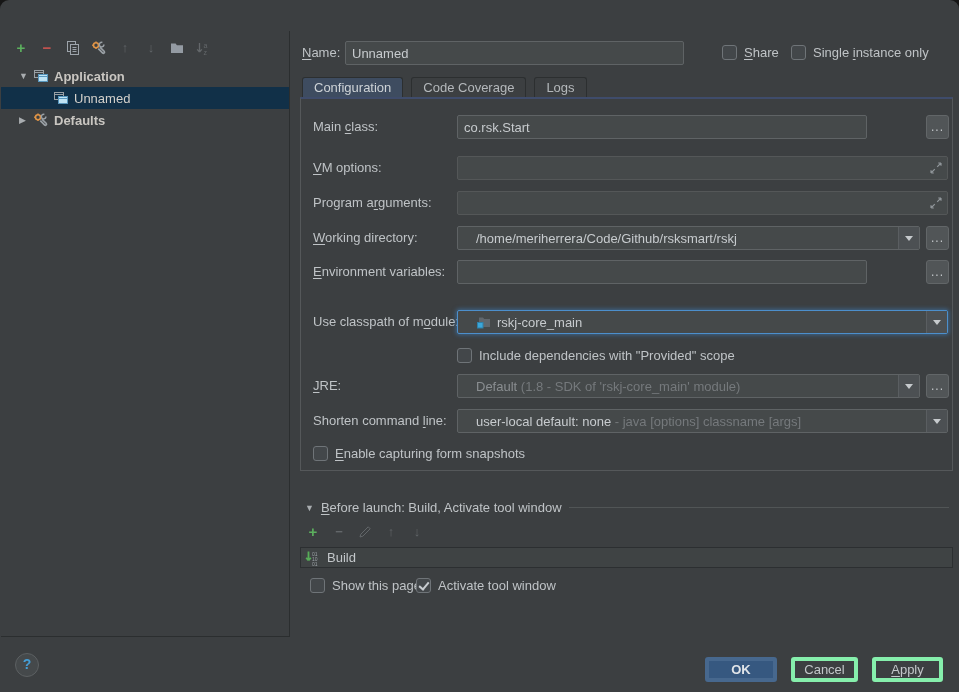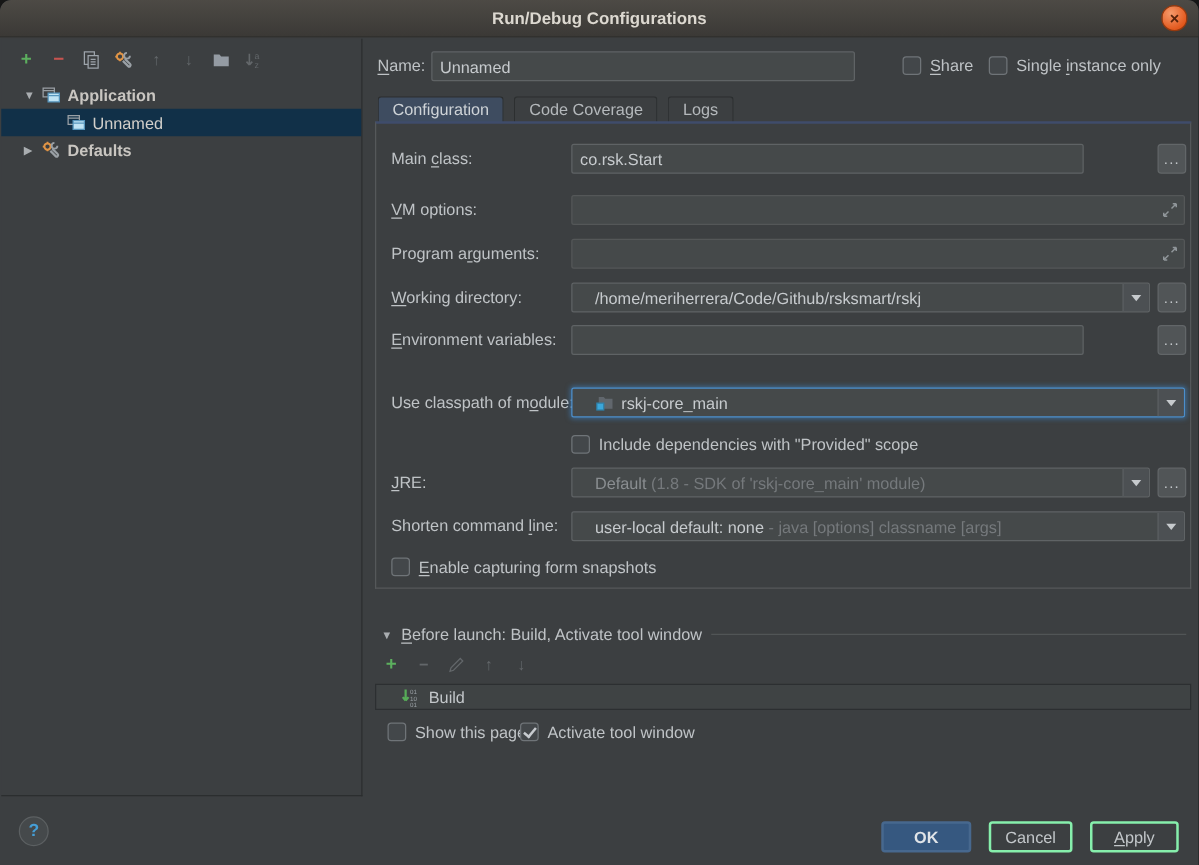--- a/index.html
+++ b/index.html
@@ -53,35 +53,31 @@
   .combo-text .dim1{color:#8a8e91;}
   .combo-text .dim2{color:#75797c;}
   .combo-arrow{width:20px;height:100%;flex:none;display:flex;align-items:center;justify-content:center;background:#4c5053;border-left:1px solid #5a5e61;}
   .tri{width:0;height:0;border-left:4px solid transparent;border-right:4px solid transparent;border-top:5px solid #c6cacd;}
   .mod-ic{width:16px;height:16px;margin-right:5px;flex:none;}
   
   .bl-header{position:absolute;left:305px;top:500px;right:10px;display:flex;align-items:center;gap:7px;}
   .bl-header .chev{font-size:9px;color:#a9adb0;}
   .bl-line{flex:1;height:1px;background:#515556;}
   .bl-toolbar{position:absolute;left:305px;top:524px;display:flex;gap:10px;align-items:center;height:16px;}
-  .task-row{position:absolute;left:300px;top:547px;width:653px;height:21px;box-sizing:border-box;background:#3f4344;border:1px solid #2c2f31;display:flex;align-items:center;gap:6px;padding-left:20px;color:#c3c7ca;font-size:13px;}
+  .task-row{position:absolute;left:300px;top:547px;width:653px;height:21px;box-sizing:border-box;background:#3f4344;border:1px solid #2c2f31;display:flex;align-items:center;gap:6px;padding-left:4px;color:#c3c7ca;font-size:13px;}
   
   .help{position:absolute;left:15px;top:653px;width:24px;height:24px;box-sizing:border-box;border-radius:50%;background:#45494b;border:1px solid #5c6062;color:#459ed6;font-size:14px;font-weight:700;line-height:21px;text-align:center;}
-  .btn{position:absolute;top:657px;height:25px;box-sizing:border-box;background:#3c3f41;border:2px solid #86efac;border-radius:3px;color:#c3c7ca;font-size:13px;padding:0;}
+  .btn{position:absolute;top:657px;height:25px;box-sizing:border-box;background:#3c3f41;border:4px solid #86efac;border-radius:3px;color:#c3c7ca;font-size:13px;padding:0;}
   .btn.primary{background:#365880;border-color:#47688e;color:#e0e4e8;font-weight:700;}
 </style>
 </head>
 <body>
 
 <div class="window">
 
-  <div class="titlebar">
-    <span class="title">Run/Debug Configurations</span>
-    <div class="close-btn"><span>×</span></div>
-  </div>
 
   <div class="sidebar">
     <div class="sb-toolbar">
       <span class="tbi glyph-green">+</span>
       <span class="tbi glyph-red">−</span>
       <span class="tbi">
         <svg width="16" height="16" viewBox="0 0 16 16">
             <rect x="2.5" y="1.5" width="8" height="10" fill="#3c3f41" stroke="#9da4ab"></rect>
             <rect x="5.5" y="4.5" width="8" height="10" fill="#3c3f41" stroke="#9da4ab"></rect>
             <path d="M7.5 7.5h4M7.5 9.5h4M7.5 11.5h4" stroke="#9da4ab" fill="none"></path>

